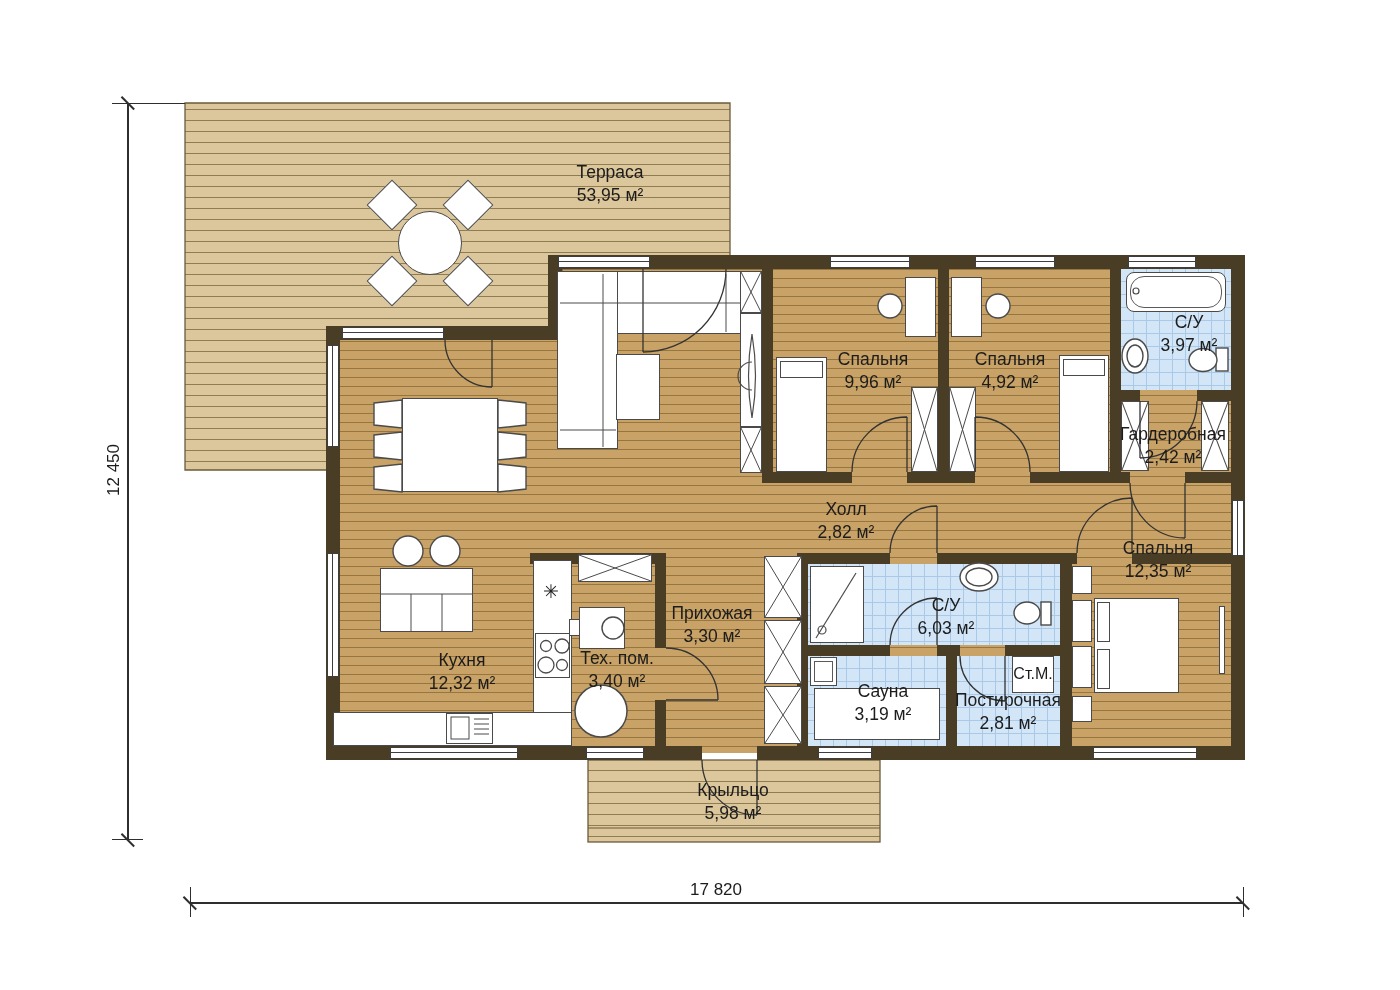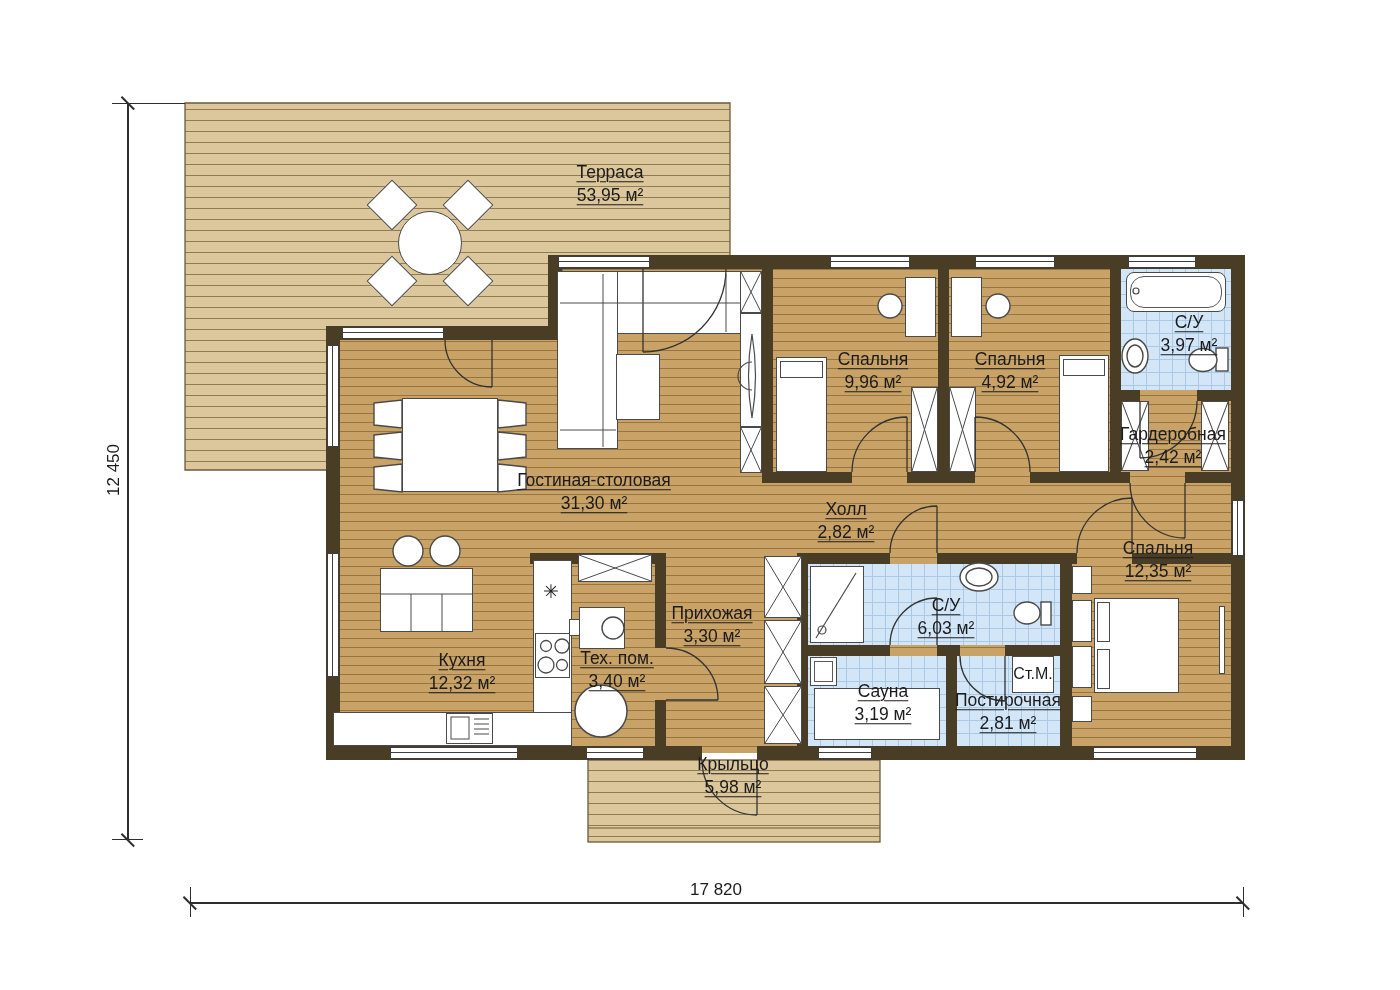--- a/index.html
+++ b/index.html
@@ -16,21 +16,21 @@
   .win-h{background-image:linear-gradient(#3e3e3e,#3e3e3e);background-size:100% 1.4px;background-position:center;background-repeat:no-repeat;}
   .win-v{background-image:linear-gradient(#3e3e3e,#3e3e3e);background-size:1.4px 100%;background-position:center;background-repeat:no-repeat;}
   .furn{position:absolute;background:#fff;border:1.5px solid #4a4a4a;box-sizing:border-box;}
   .xbox{position:absolute;background:#fff;border:1.5px solid #4a4a4a;box-sizing:border-box;}
   .xbox svg{display:block;width:100%;height:100%;}
   .round{border-radius:50%;}
   .rot45{transform:rotate(45deg);}
   .inner{position:absolute;inset:3px;border:1px solid #5a5a5a;border-radius:inherit;}
   .rlabel{position:absolute;transform:translate(-50%,-50%);text-align:center;white-space:nowrap;
           font-size:17.5px;line-height:1.3;}
-  .rlabel span{display:block;text-decoration:underline;text-decoration-thickness:1.2px;text-underline-offset:3px;}
+  .rlabel span{display:block;text-decoration-thickness:1.2px;text-underline-offset:3px;}
   .smlabel{position:absolute;transform:translate(-50%,-50%);font-size:16px;white-space:nowrap;}
   .star{position:absolute;transform:translate(-50%,-50%);font-size:19px;color:#222;}
   .dim{position:absolute;background:#2e2e2e;}
   .tick{position:absolute;width:18px;height:1.5px;background:#2e2e2e;transform:translate(-50%,-50%) rotate(45deg);}
   .dimlabel{position:absolute;transform:translate(-50%,-50%);font-size:17px;color:#1c1c1c;}
   .dimlabel.vert{transform:translate(-50%,-50%) rotate(-90deg);}
   svg.overlay{position:absolute;inset:0;pointer-events:none;}
 </style>
 </head>
 <body>
@@ -279,24 +279,20 @@
     <g fill="#fff" stroke="#4a4a4a" stroke-width="1.2">
       <path d="M752,334 Q759,376 752,418 Q745,376 752,334 Z"></path>
       <path d="M752,362 A14,14 0 0 0 752,390" fill="none"></path>
     </g>
   </svg>
 
   <div class="rlabel" style="left:610px;top:184px;">
     <span>Терраса</span>
       <span>53,95 м²</span>
   </div>
-  <div class="rlabel" style="left:594px;top:492px;">
-    <span>Гостиная-столовая</span>
-      <span>31,30 м²</span>
-  </div>
   <div class="rlabel" style="left:446px;top:672px;margin-left:16px;">
     <span>Кухня</span>
       <span>12,32 м²</span>
   </div>
   <div class="rlabel" style="left:617px;top:670px;">
     <span>Тех. пом.</span>
       <span>3,40 м²</span>
   </div>
   <div class="rlabel" style="left:712px;top:625px;">
     <span>Прихожая</span>
@@ -331,21 +327,21 @@
       <span>6,03 м²</span>
   </div>
   <div class="rlabel" style="left:883px;top:703px;">
     <span>Сауна</span>
       <span>3,19 м²</span>
   </div>
   <div class="rlabel" style="left:1008px;top:712px;">
     <span>Постирочная</span>
       <span>2,81 м²</span>
   </div>
-  <div class="rlabel" style="left:733px;top:776px;">
+  <div class="rlabel" style="left:733px;top:802px;">
     <span>Крыльцо</span>
       <span>5,98 м²</span>
   </div>
   <div class="smlabel" style="left:1033px;top:674px;">Ст.М.</div>
 
   <div class="dim" style="left:127px;top:103px;width:1.5px;height:737px;"></div>
   <div class="dim" style="left:112px;top:102.5px;width:73px;height:1.4px;"></div>
   <div class="dim" style="left:112px;top:839px;width:31px;height:1.4px;"></div>
   <div class="tick" style="left:128px;top:103px;"></div>
   <div class="tick" style="left:128px;top:840px;"></div>

